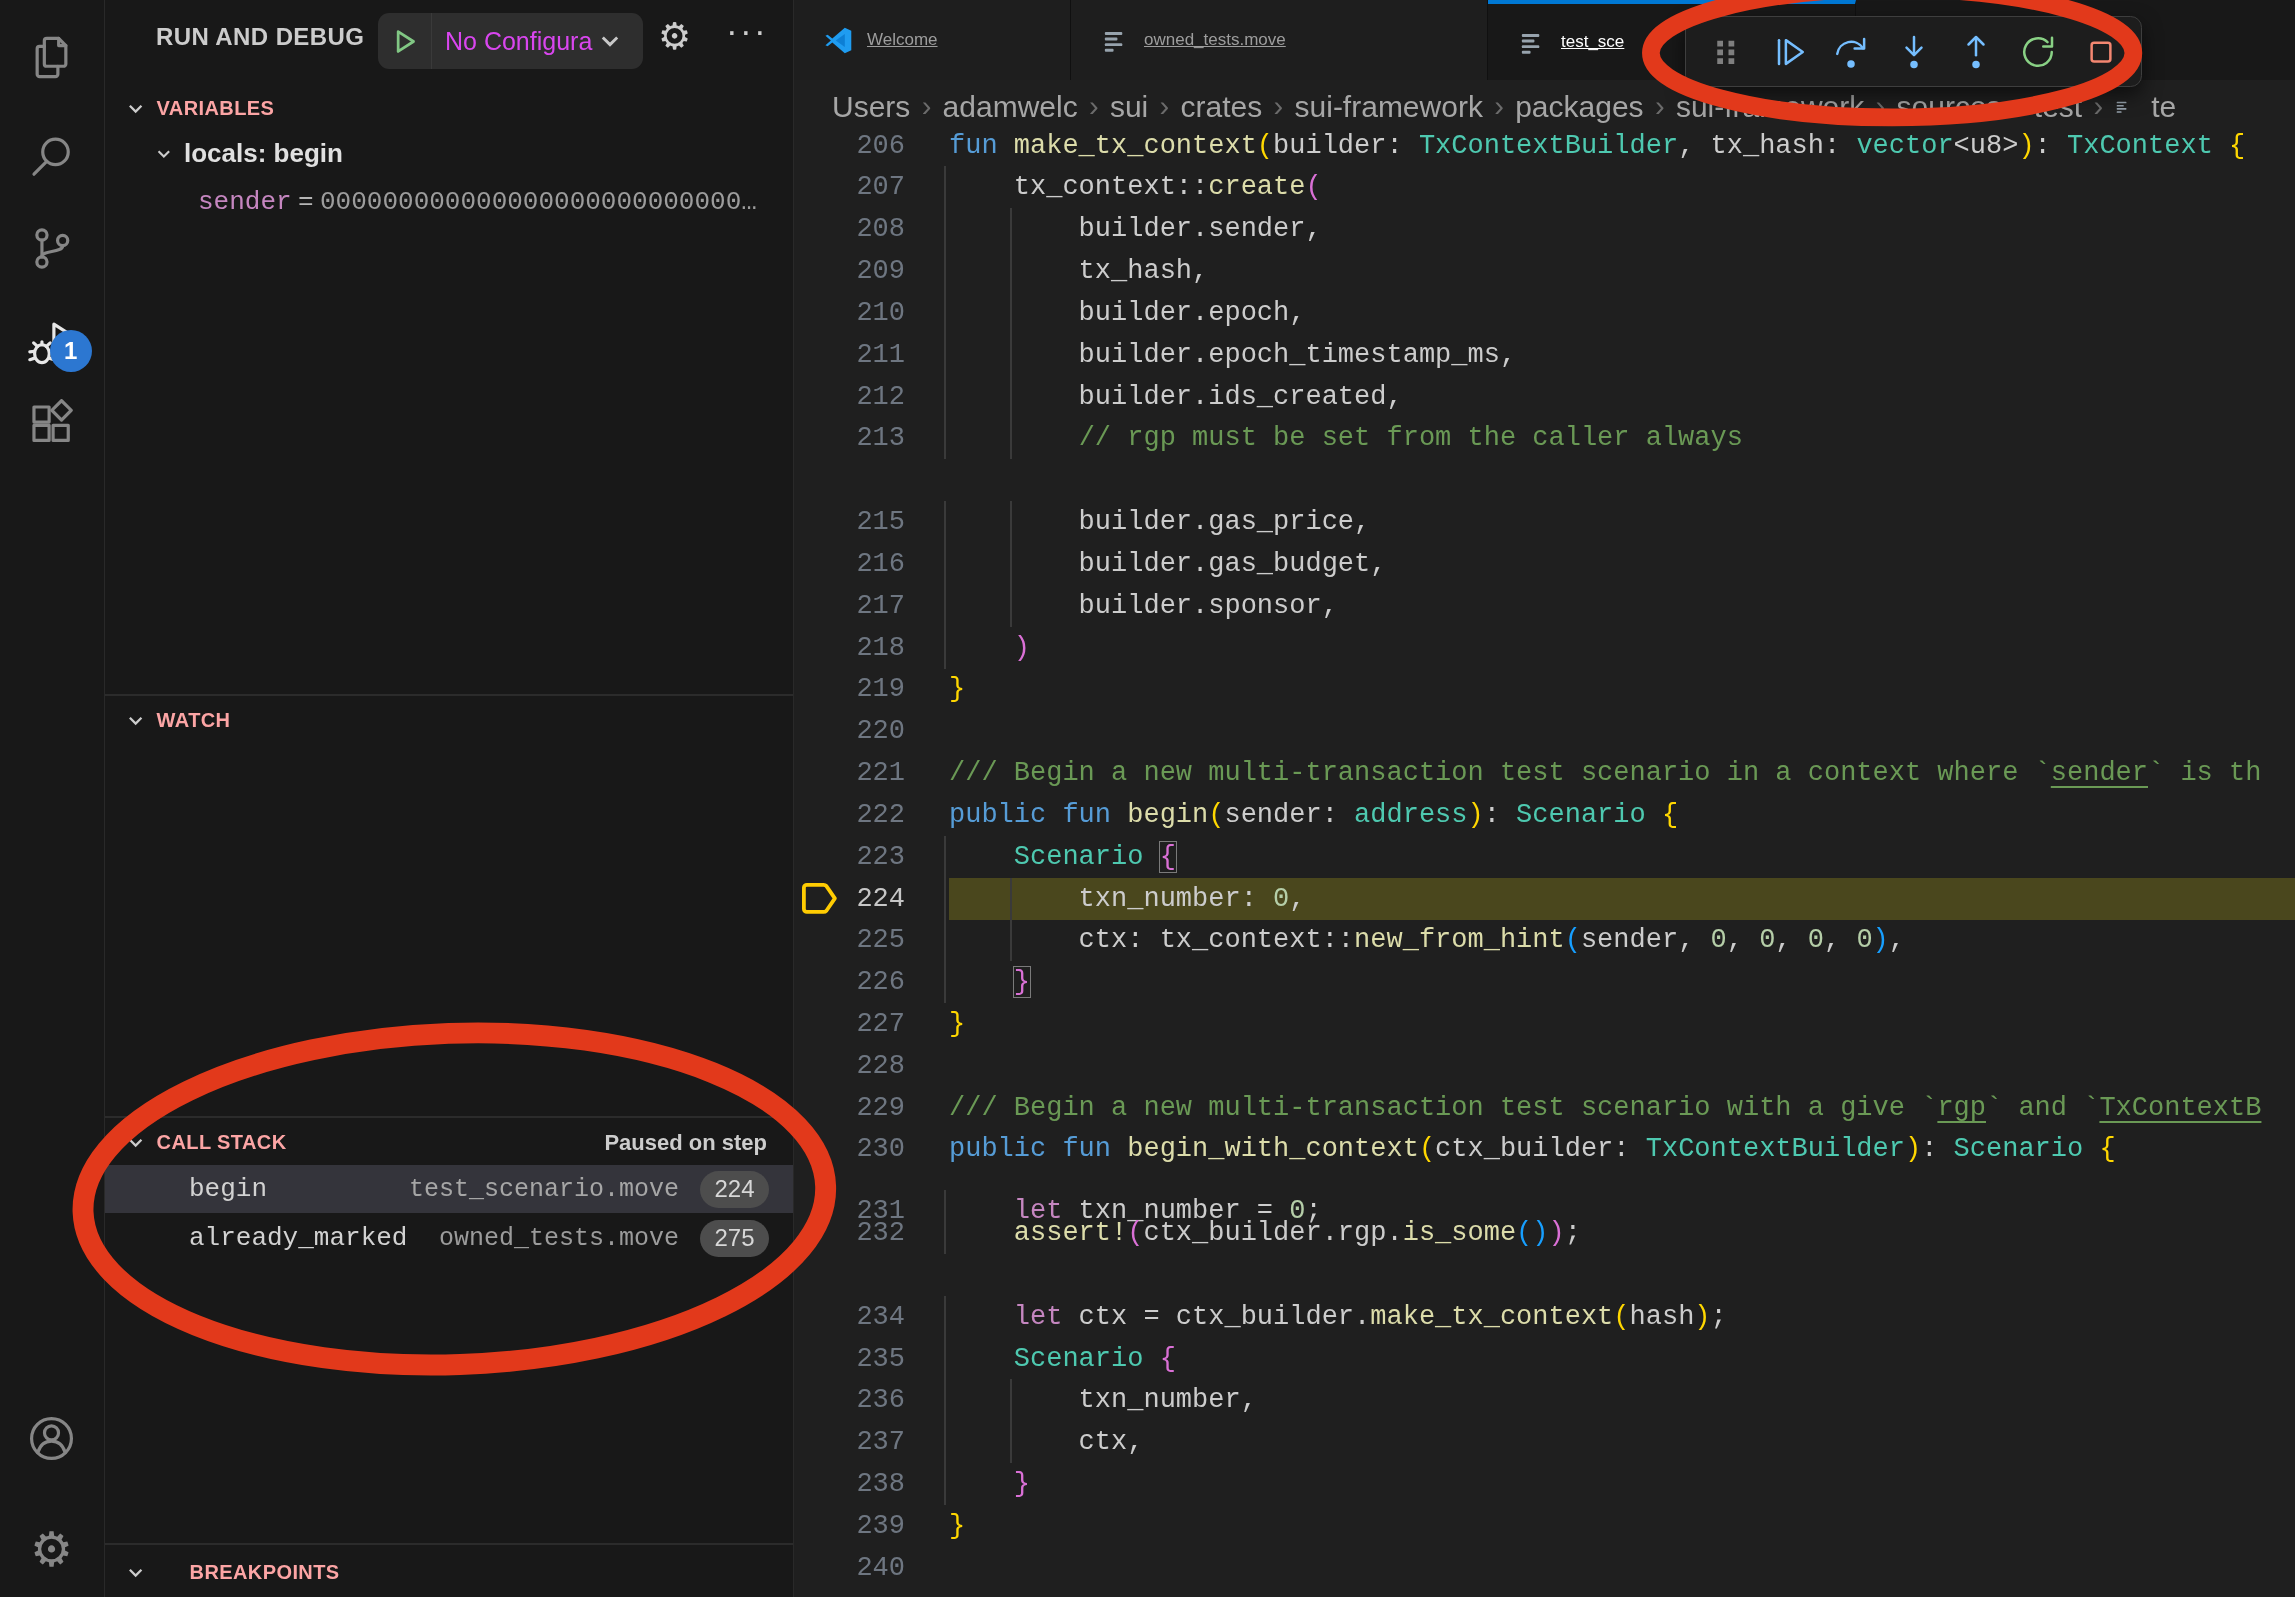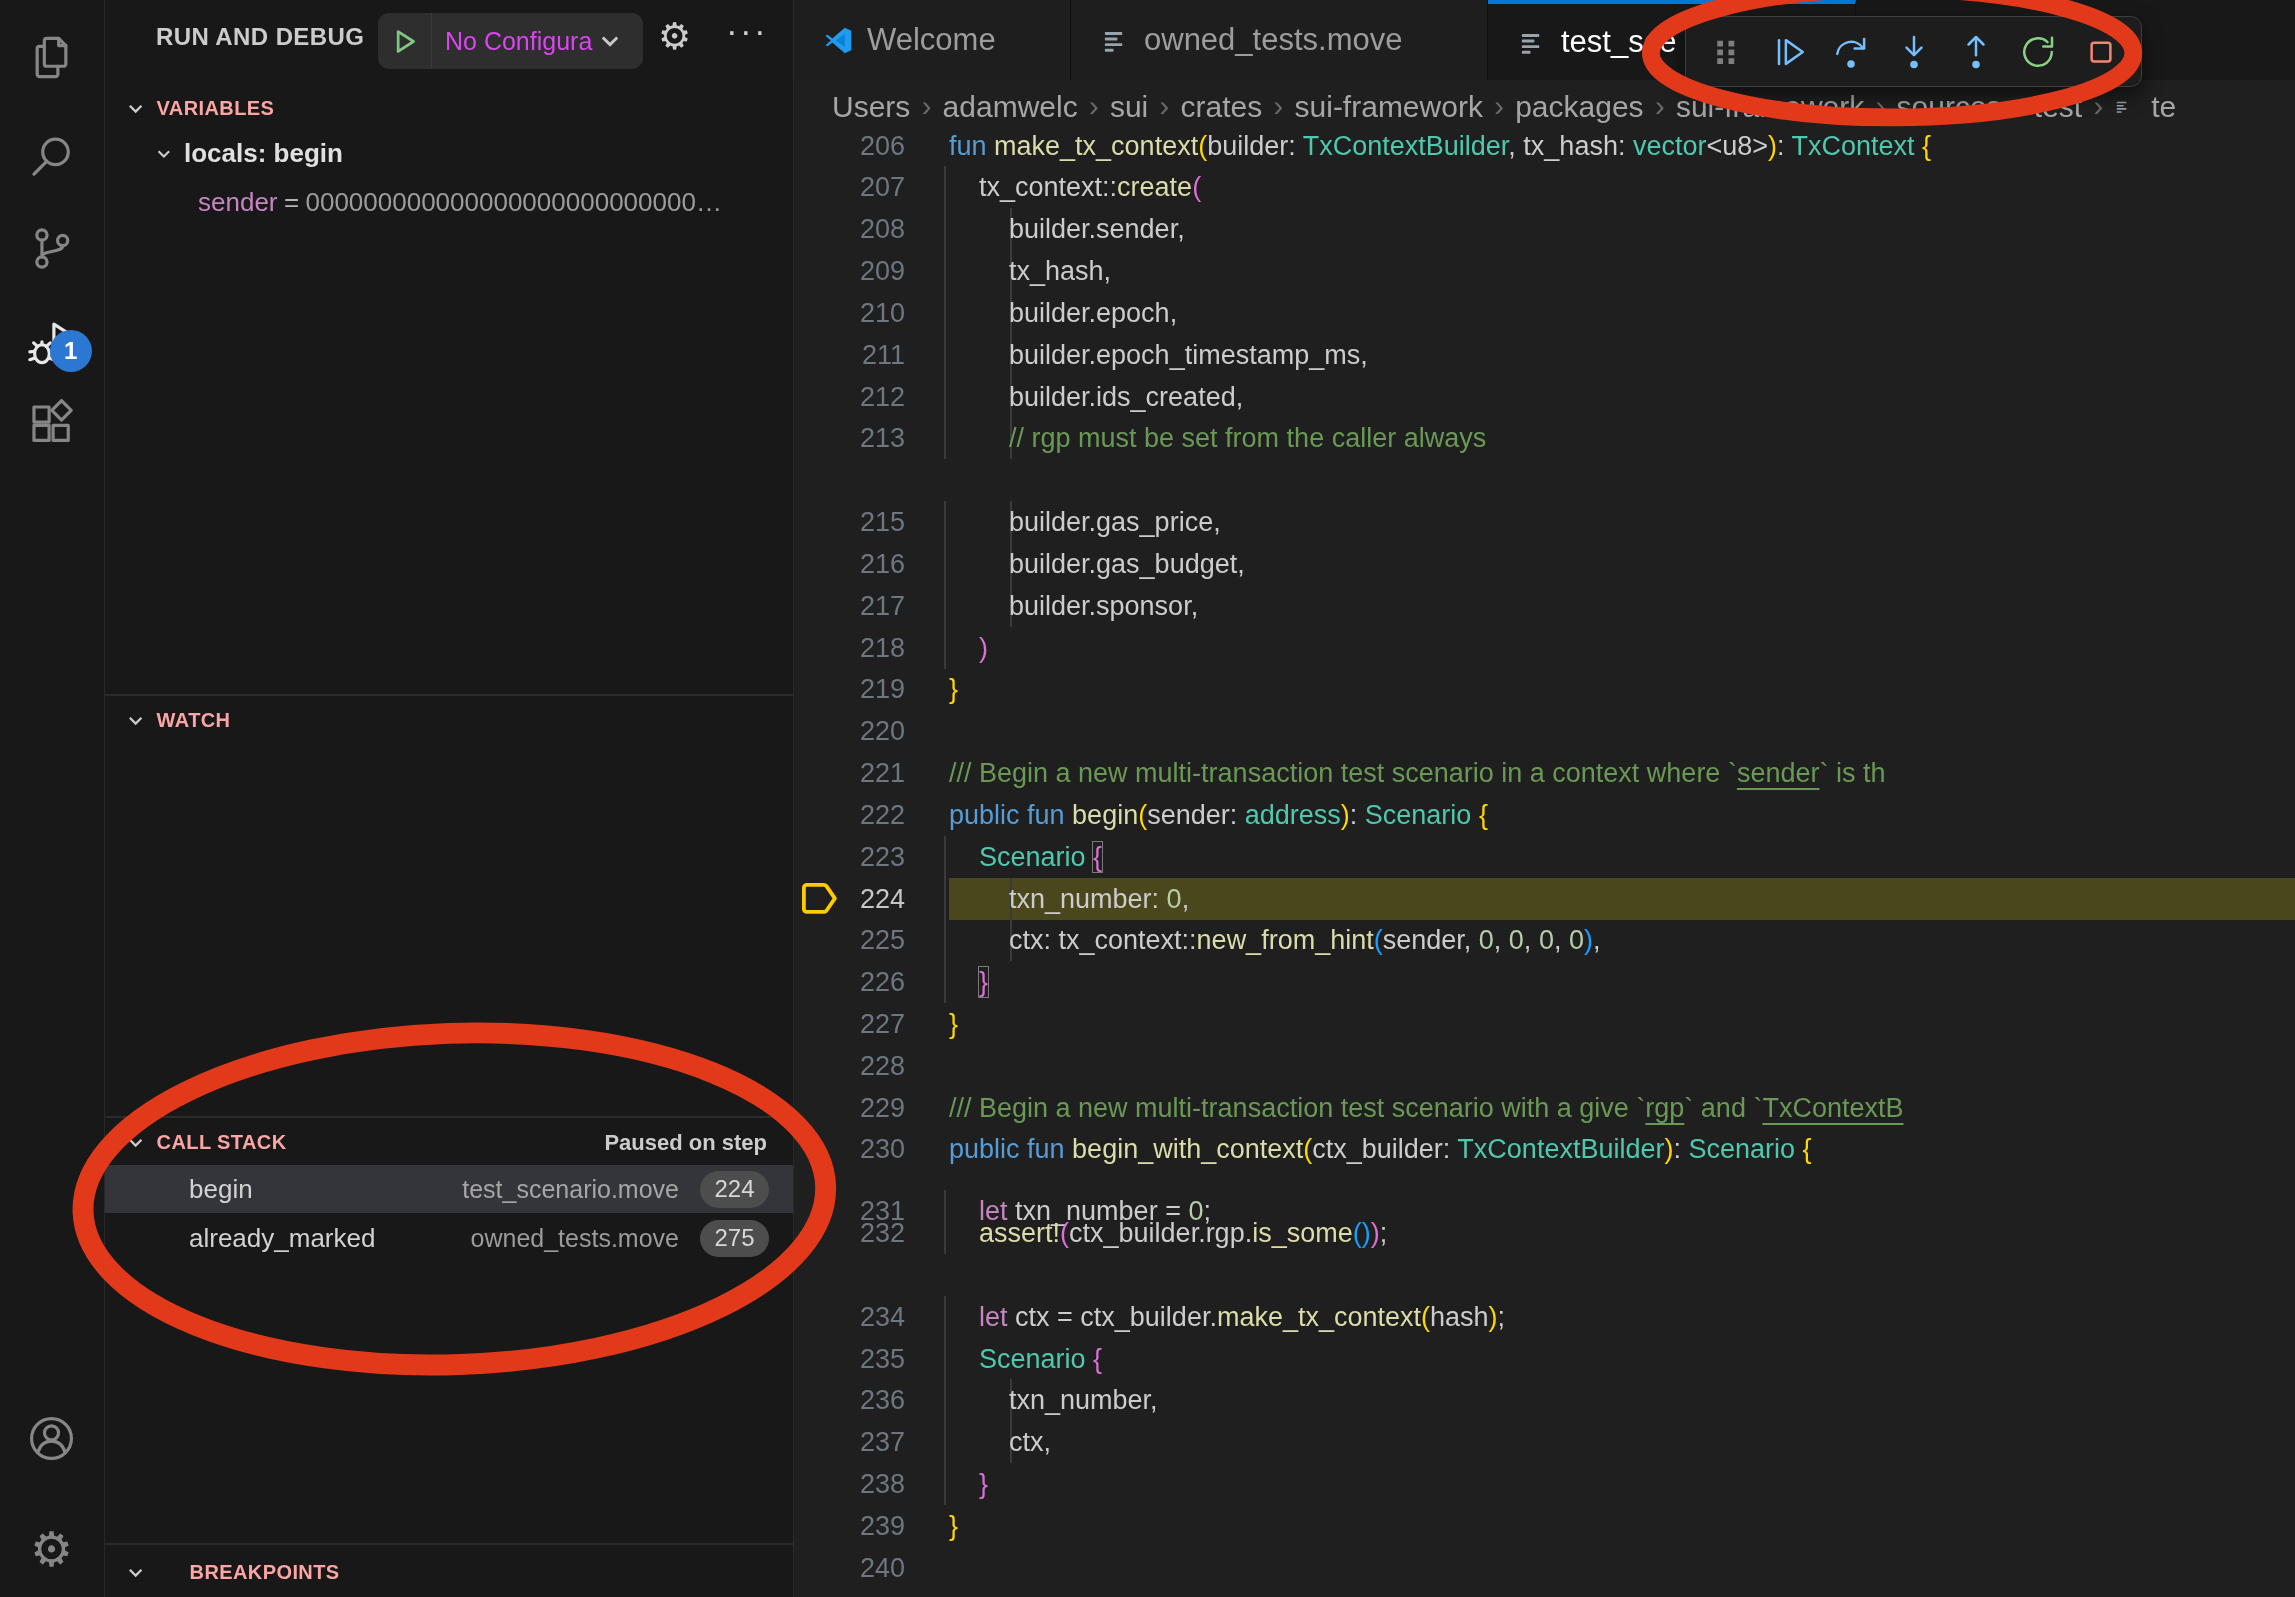--- a/index.html
+++ b/index.html
@@ -1,18 +1,18 @@
 <!DOCTYPE html>
 <html style="font-size:13px"><head>
 <meta charset="utf-8">
 <style>
   html,body{margin:0;padding:0;background:#0b0b0b;}
   #app{position:relative;width:2295px;height:1597px;background:#181818;overflow:hidden;
        font-family:"Liberation Sans",sans-serif;color:#cccccc;}
-  .mono{font-family:Liberation Sans, sans-serif;}
+  .mono{font-family:Liberation Mono, monospace;}
 
   
   #activity-bar{position:absolute;left:0;top:0;width:105px;height:1597px;background:#181818;
     border-right:1.6px solid #292929;box-sizing:border-box;}
   .act-icon{position:absolute;left:0;width:103px;height:80px;display:flex;align-items:center;justify-content:center;color:#868686;}
   .act-icon.active{color:#e7e7e7;}
   .act-icon svg{width:51px;height:51px;}
   .act-badge{position:absolute;right:11.3px;bottom:9.7px;width:42px;height:42px;border-radius:50%;
     background:#2c77d1;color:#ffffff;font-size:24px;font-weight:700;display:flex;align-items:center;justify-content:center;}
   .gear-glyph{font-size:48px;line-height:1;}
@@ -69,21 +69,21 @@
   .tk-b1{color:#ffd700;} .tk-b2{color:#da70d6;} .tk-b3{color:#179fff;}
   .tk-bm{outline:1.6px solid #7a7a7a;outline-offset:-0.8px;}
   #cur-line-marker{position:absolute;left:6.4px;top:3.2px;width:40px;height:35px;z-index:2;}
 
   
   #tab-bar{position:absolute;left:0;top:0;right:0;height:80px;background:#181818;z-index:3;display:flex;}
   .tab{position:relative;height:80px;box-sizing:border-box;display:flex;align-items:center;
     background:#1e1e1e;border-right:1.6px solid #101010;padding:0 0 0 29px;overflow:hidden;flex:none;}
   .tab.active{background:#181818;border-top:4.8px solid #0078d4;}
   .tab-icon{width:31px;height:31px;margin-right:13px;flex:none;}
-  .tab-label{font-size:31px;color:#9d9d9d;white-space:nowrap;}
+  .tab-label{font-size:17px;color:#9d9d9d;white-space:nowrap;text-decoration:underline;}
   .tab.active .tab-label{color:#ffffff;}
   #tabbar-rest{flex:1;background:#181818;}
 
   #breadcrumbs{position:absolute;left:0;top:80px;right:0;height:53px;background:#1f1f1f;z-index:2;
     display:flex;align-items:center;padding-left:38px;white-space:nowrap;overflow:hidden;}
   .bc-item{font-size:30px;color:#a6a6a6;}
   .bc-sep{font-size:29px;color:#6b6b6b;padding:0 11.3px;line-height:1;}
   .bc-file{display:flex;align-items:center;}
   .bc-file svg{width:27px;height:27px;margin-right:9.7px;}
 

